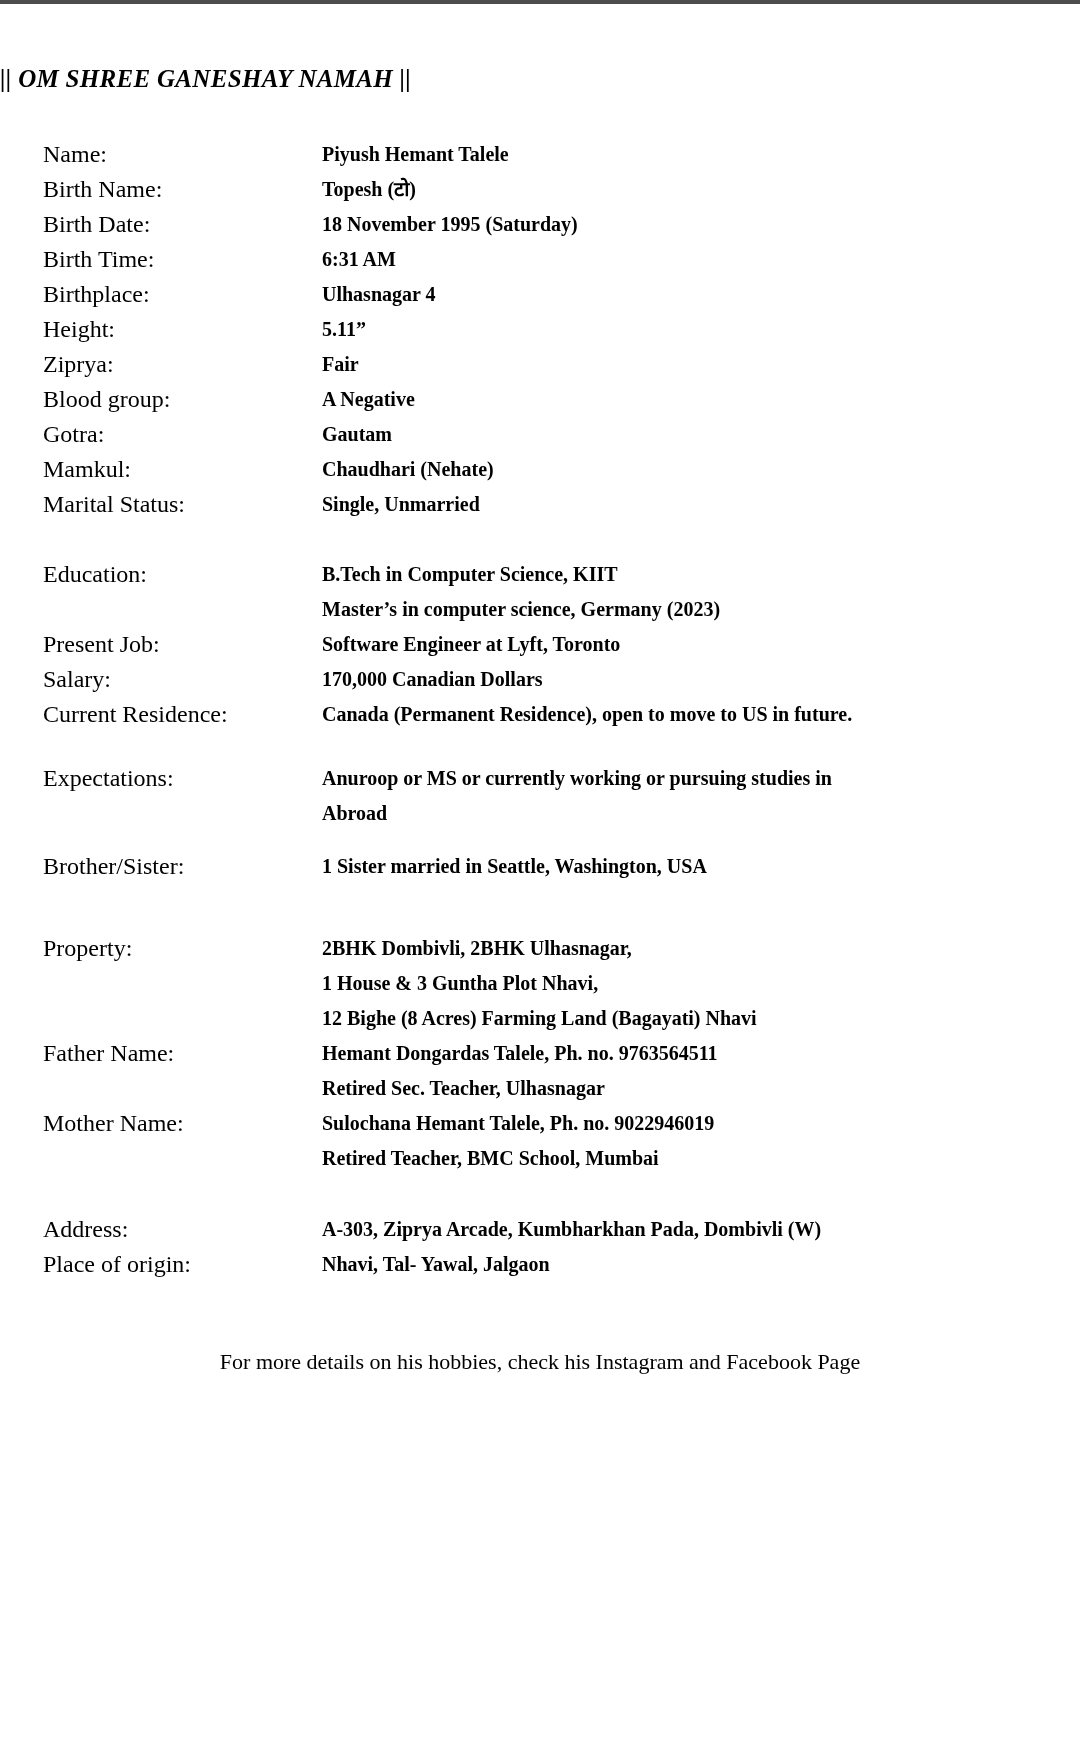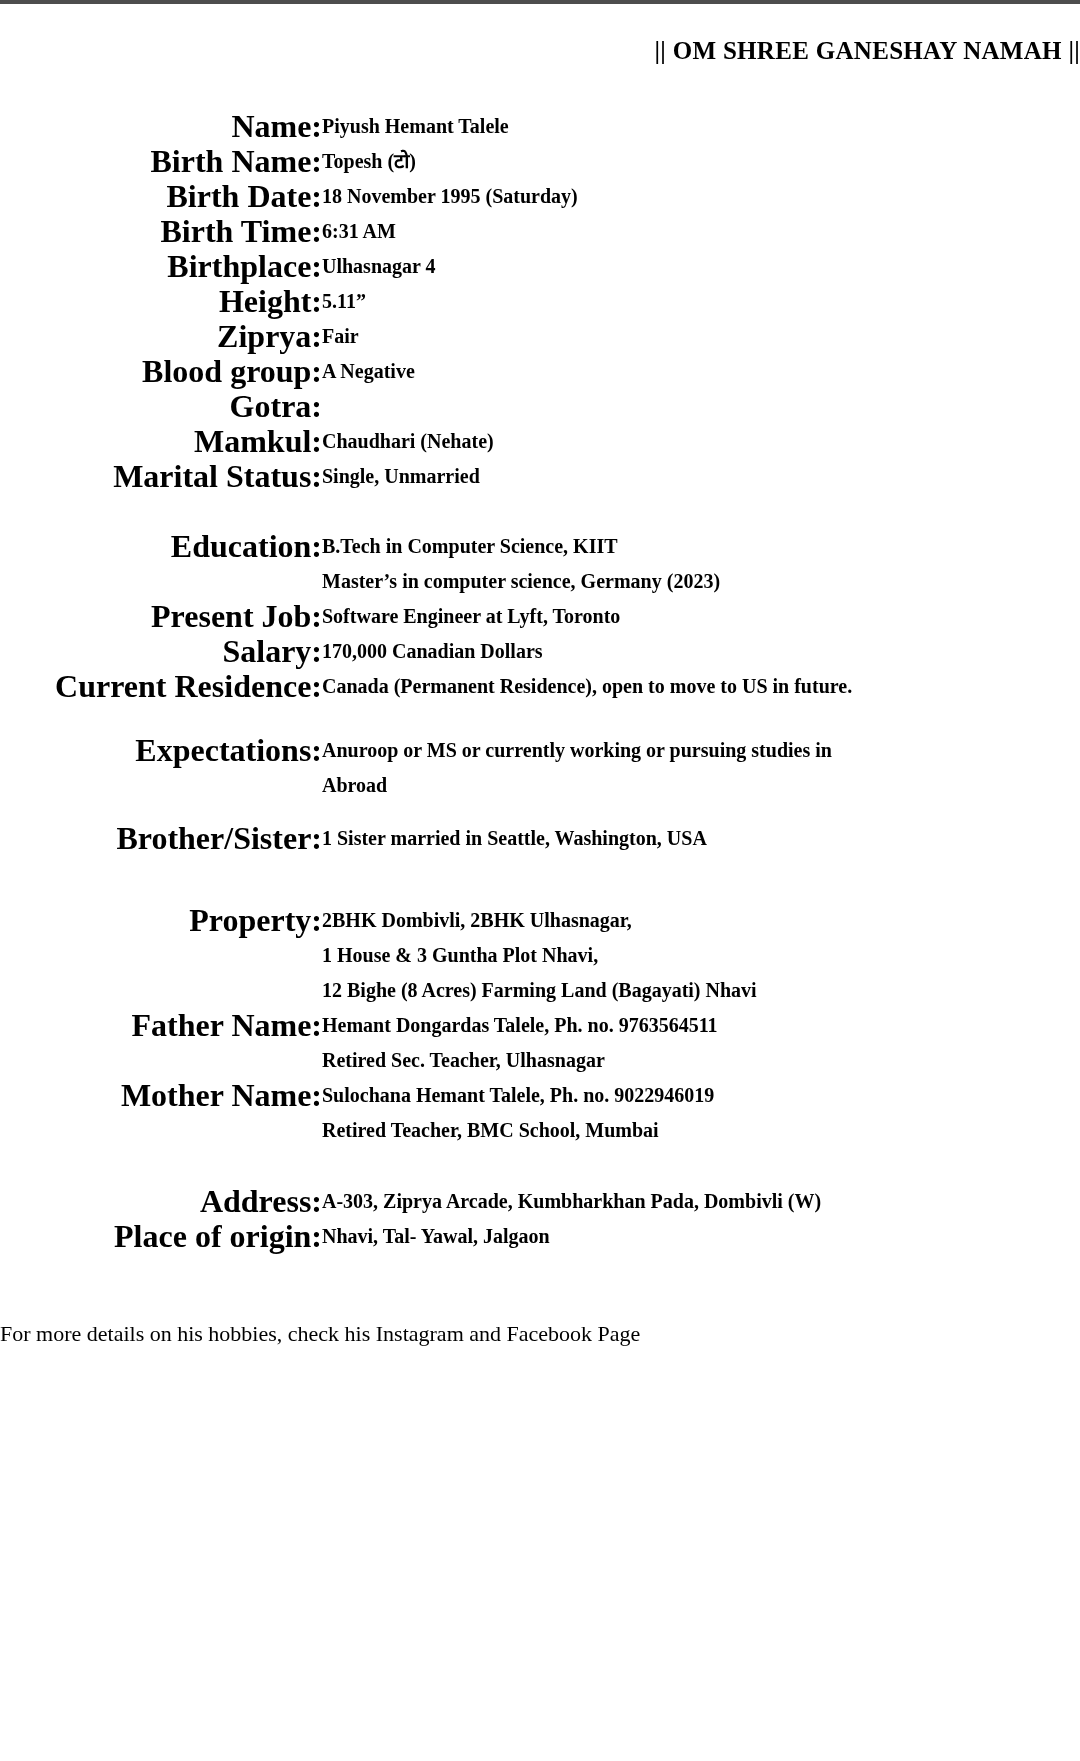--- a/index.html
+++ b/index.html
@@ -11,49 +11,50 @@
     color: #000000;
     font-family: "Liberation Serif", serif;
     overflow: hidden;
   }
   .top-border {
     width: 100%;
     height: 4px;
     background: #4d4d4d;
   }
   .doc-title {
-    margin-top: 32px;
-    text-align: right;
+    margin-top: 60px;
+    text-align: left;
     font-weight: bold;
     font-size: 25px;
     line-height: 29px;
     letter-spacing: 0.3px;
+    font-style: italic;
   }
   .content {
     margin-top: 44px;
     padding: 0 35px 0 43px;
   }
   .section { }
   .row { display: flex; align-items: flex-start; }
   .label {
     width: 279px;
     flex-shrink: 0;
-    font-weight: bold;
-    font-size: 32px;
+    font-weight: normal;
+    font-size: 24px;
     line-height: 35px;
-    text-align: right;
   }
   .values { flex: 1; }
   .vline {
     font-weight: bold;
     font-size: 20px;
     line-height: 35px;
   }
   .footer-note {
     margin-top: 66px;
+    text-align: center;
     font-size: 22px;
     font-weight: normal;
     line-height: 28px;
   }
 </style>
 </head>
 <body>
 
 <div class="page">
   <div class="top-border"></div>
@@ -105,20 +106,23 @@
           </div>
         </div>
         <div class="row">
           <div class="label">Blood group:</div>
           <div class="values">
             <div class="vline">A Negative</div>
           </div>
         </div>
         <div class="row">
           <div class="label">Gotra:</div>
+          <div class="values">
+            <div class="vline">Gautam</div>
+          </div>
         </div>
         <div class="row">
           <div class="label">Mamkul:</div>
           <div class="values">
             <div class="vline">Chaudhari (Nehate)</div>
           </div>
         </div>
         <div class="row">
           <div class="label">Marital Status:</div>
           <div class="values">

